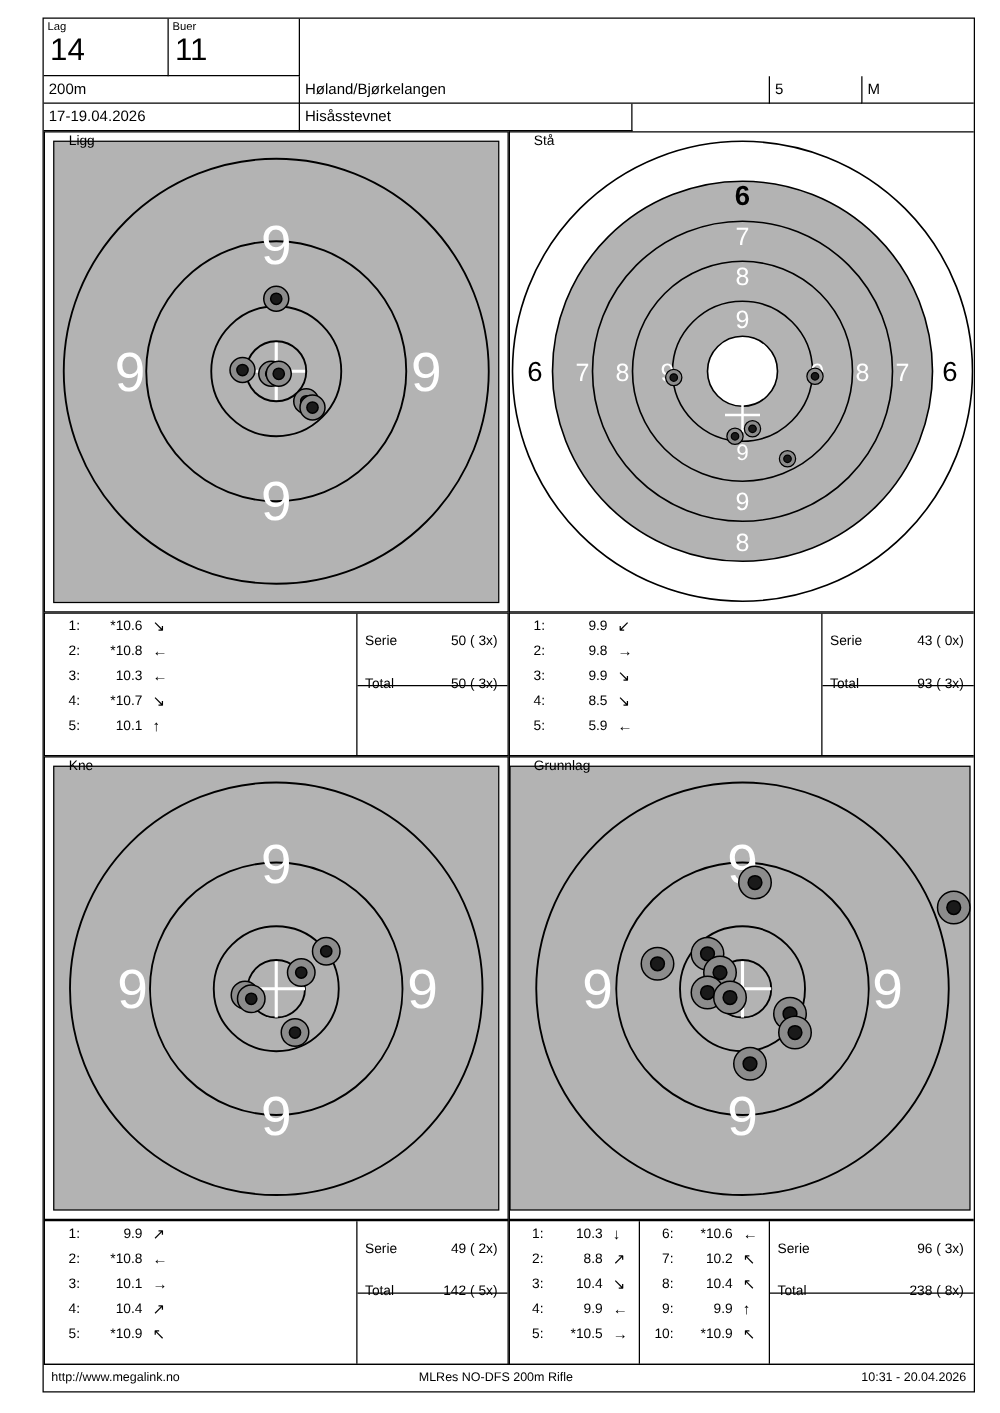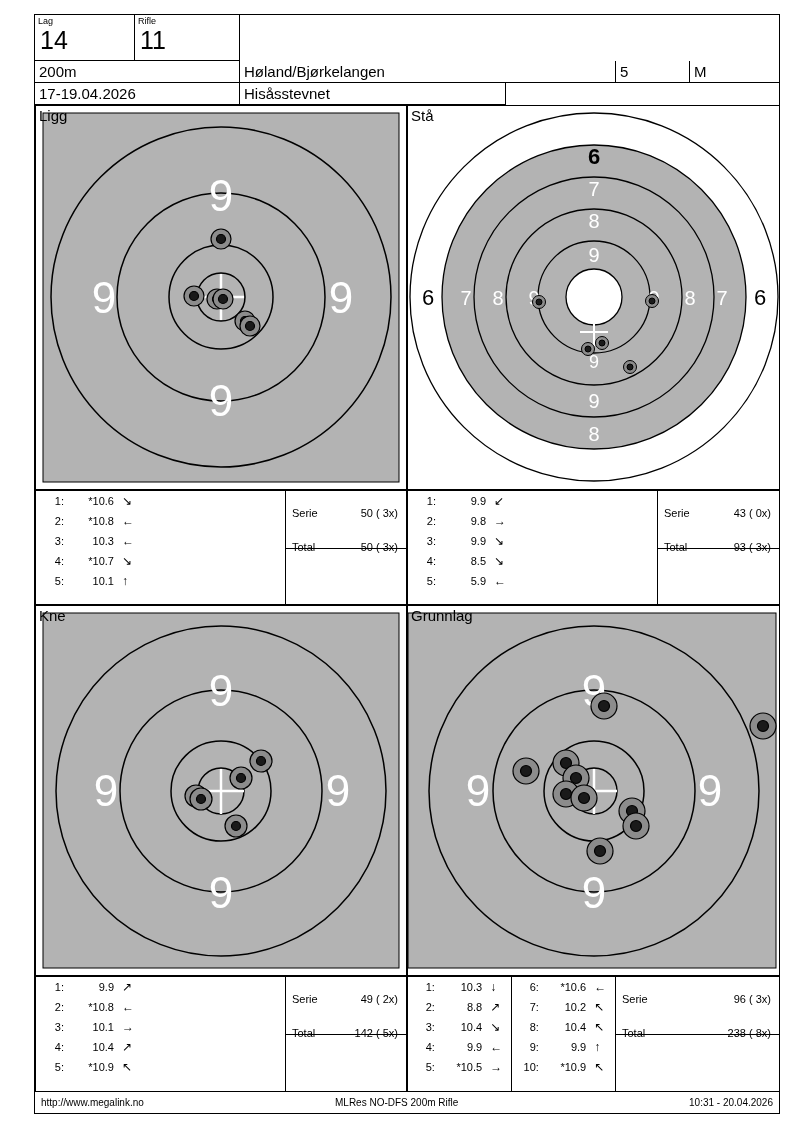--- a/index.html
+++ b/index.html
@@ -3,25 +3,25 @@
 <meta charset="utf-8">
 <style>
   html,body{margin:0;padding:0;background:#fff;}
   body{width:800px;height:1130px;font-family:"Liberation Sans",sans-serif;color:#000;}
   .sheet{position:relative;width:800px;height:1130px;}
   .frame{position:absolute;left:34px;top:14px;width:746px;height:1100px;border:1px solid #000;box-sizing:border-box;}
   .cell{position:absolute;box-sizing:border-box;border-right:1px solid #000;border-bottom:1px solid #000;}
   .lbl{font-size:9px;padding:1px 3px;line-height:10px;}
   .big{font-size:25px;line-height:26px;padding:0 5px;font-weight:normal;}
   .name{font-size:25px;line-height:46px;padding-left:8px;}
-  .txt{font-size:15px;line-height:21px;padding-left:4px;}
+  .txt{font-size:12px;line-height:21px;padding-left:4px;}
 
   
   .panel{position:absolute;box-sizing:border-box;border:1px solid #000;}
-  .tgt-label{position:absolute;left:3px;top:1px;font-size:15px;z-index:5;}
+  .tgt-label{position:absolute;left:19px;top:1px;font-size:11px;z-index:5;}
   .tgtbox{position:absolute;left:0;top:0;width:100%;height:100%;overflow:hidden;}
   .tgtbox svg{display:block;}
 
   
   .shots{position:absolute;box-sizing:border-box;border:1px solid #000;display:flex;}
   .col-shots{flex:0 0 auto;box-sizing:border-box;border-right:1px solid #000;position:relative;}
   .col-shots.last{border-right:1px solid #000;}
   .col-sum{flex:1 1 auto;box-sizing:border-box;position:relative;}
   .srow{display:flex;align-items:center;font-size:11px;height:20px;padding-left:6px;}
   .snum{width:22px;text-align:right;}
@@ -38,21 +38,21 @@
 <body>
 
 <div class="sheet">
   <div class="frame">
 
     <div class="cell" style="left:0;top:0;width:100px;height:46px;">
       <div class="lbl">Lag</div>
       <div class="big">14</div>
     </div>
     <div class="cell" style="left:100px;top:0;width:105px;height:46px;">
-      <div class="lbl">Rifle</div>
+      <div class="lbl">Buer</div>
       <div class="big">11</div>
     </div>
 
     <div class="cell" style="left:0;top:46px;width:205px;height:22px;">
       <div class="txt">200m</div>
     </div>
     <div class="cell" style="left:205px;top:46px;width:376px;height:22px;">
       <div class="txt">Høland/Bjørkelangen</div>
     </div>
     <div class="cell" style="left:581px;top:46px;width:74px;height:22px;">

